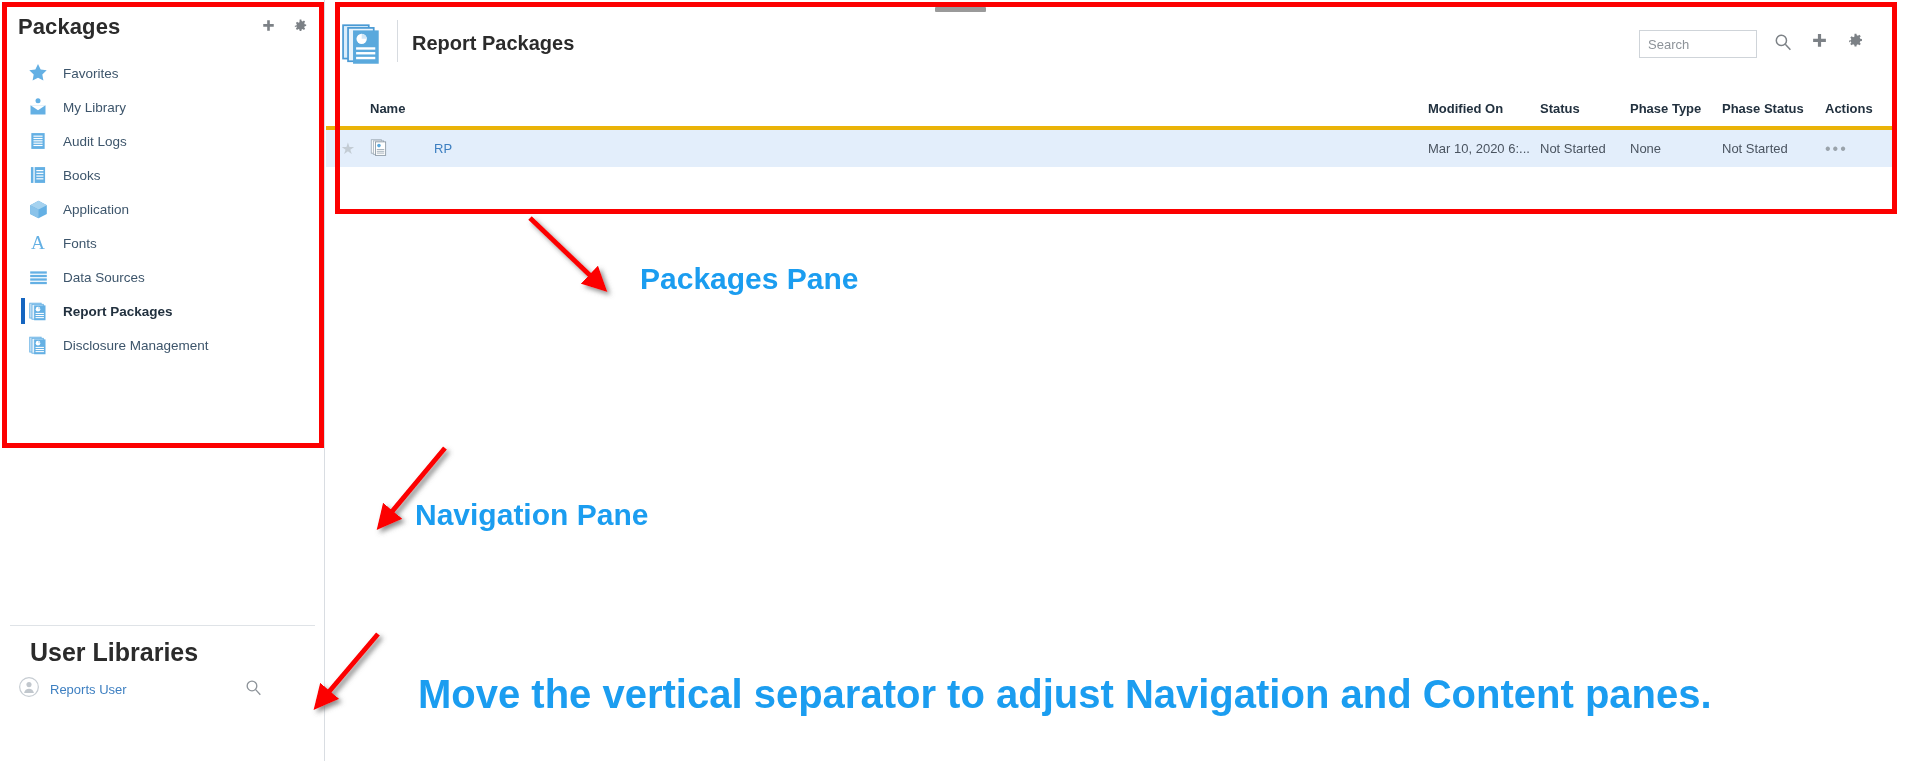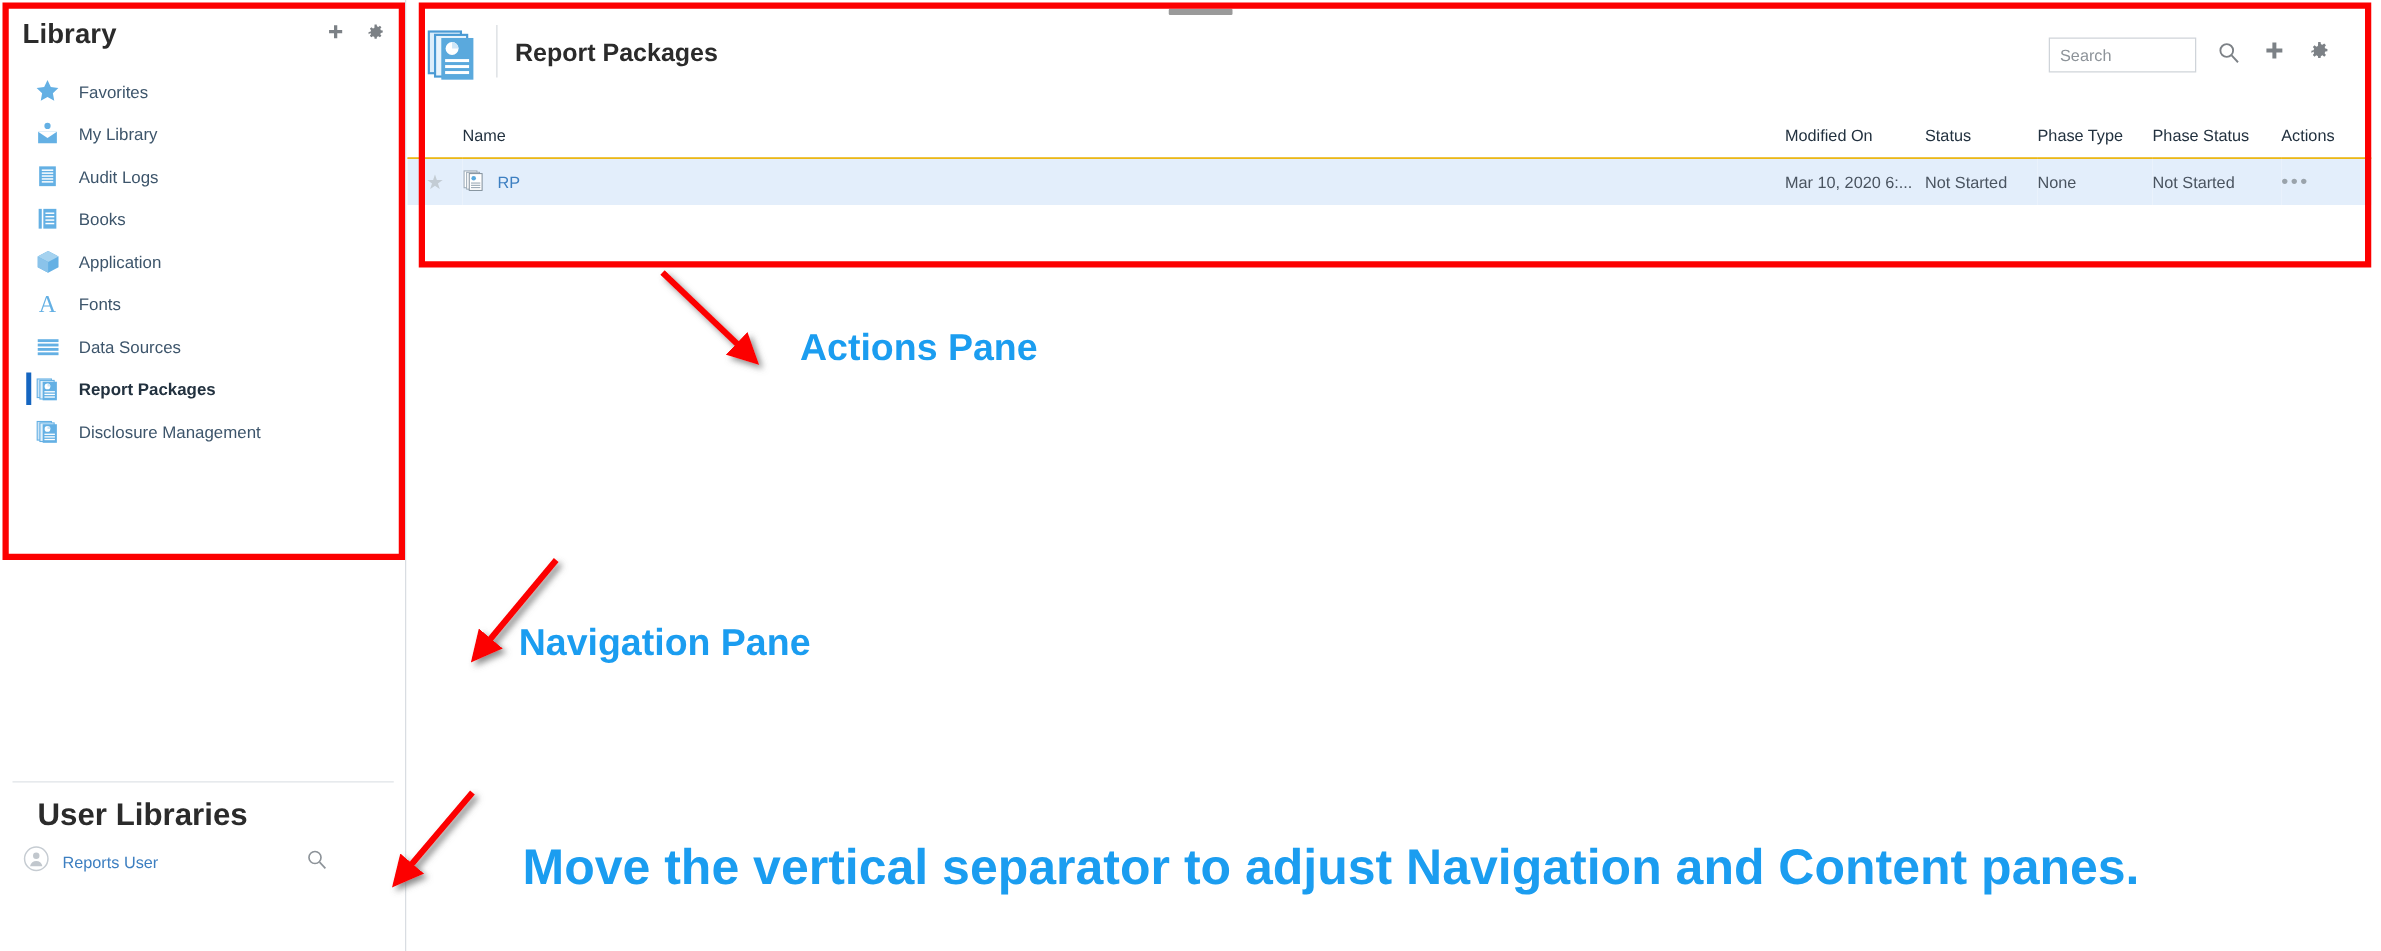--- a/index.html
+++ b/index.html
@@ -97,42 +97,42 @@
   #cp-search-icon { position: absolute; right: 113px; top: 17px; color: #7c8186; cursor: pointer; }
   #cp-add-icon    { position: absolute; right: 77px;  top: 17px; color: #7c8186; cursor: pointer; }
   #cp-gear-icon   { position: absolute; right: 41px;  top: 17px; color: #7c8186; cursor: pointer; }
 
   
   #pkg-table {
     position: absolute; left: 0; top: 84px; right: 8px;
     border-collapse: collapse; width: calc(100% - 8px); table-layout: fixed;
   }
   #pkg-table th {
-    font-size: 13px; font-weight: normal; color: #22313f;
+    font-size: 13px; font-weight: bold; color: #22313f;
     text-align: left; padding: 6px 0 10px 0;
-    border-bottom: 1px solid #eab308; height: 26px; vertical-align: bottom;
+    border-bottom: 4px solid #eab308; height: 26px; vertical-align: bottom;
   }
   #pkg-table td {
     font-size: 13px; color: #4a5460; padding: 0; height: 37px;
     vertical-align: middle;
   }
   #pkg-table tbody tr.row-selected td { background: #e3eefb; }
   .col-star { width: 44px; }
   .col-name { width: auto; }
   .col-mod  { width: 112px; }
   .col-stat { width: 90px; }
   .col-ptype{ width: 92px; }
   .col-pstat{ width: 103px; }
   .col-act  { width: 72px; }
   th.col-star { padding-left: 0; }
   th.col-name { padding-left: 60px; }
   td.cell-name { padding-left: 60px; }
   .star-glyph { display:block; text-align:center; color:#c3ccd4; font-size:16px; cursor:pointer; }
   .name-link { color: #3d7fc1; cursor: pointer; }
-  .name-wrap { display: flex; align-items: center; }
+  .name-wrap { display: flex; align-items: center; gap: 36px; }
   .name-wrap .doc-ico { margin-right: 9px; flex: none; }
   .actions-dots { display:block; text-align:left; color:#9aa3ab; font-size:16px;
                   letter-spacing: 2px; cursor: pointer; }
 
   
   #anno { position: absolute; left:0; top:0; width:1905px; height:761px; pointer-events:none; }
   .anno-box { position: absolute; border: 5px solid #fc0000; box-sizing: border-box; }
   #box-nav { left: 2px; top: 2px; width: 322px; height: 446px; }
   #box-content { left: 335px; top: 2px; width: 1562px; height: 212px; }
   .anno-label {
@@ -144,21 +144,21 @@
   #lbl-move    { left: 418px; top: 672px; font-size: 40px; }
 </style>
 </head>
 <body>
 
 <div id="root">
 
   <div id="nav-pane">
 
     <div id="nav-header">
-      <div id="nav-title">Library</div>
+      <div id="nav-title">Packages</div>
       <span class="hdr-icon" id="nav-add-icon">
         <svg width="15" height="15" viewBox="0 0 16 16">
             <path d="M6.6 1.2h2.8v4.2h4.2v2.8H9.4v4.2H6.6V8.2H2.4V5.4h4.2z" fill="#7c8186"></path>
           </svg>
       </span>
       <span class="hdr-icon" id="nav-gear-icon">
         <svg width="15" height="15" viewBox="0 0 16 16">
           <path fill="#7c8186" d="M8 5.1A2.9 2.9 0 1 0 8 10.9 2.9 2.9 0 1 0 8 5.1zm0 1.5A1.4 1.4 0 1 1 8 9.4 1.4 1.4 0 1 1 8 6.6z"></path>
           <path fill="#7c8186" d="M7.1 .6h1.8l.25 1.6 1.2 .5 1.3-1 1.3 1.3-1 1.3 .5 1.2 1.6 .25v1.8l-1.6 .25-.5 1.2 1 1.3-1.3 1.3-1.3-1-1.2 .5-.25 1.6H7.1l-.25-1.6-1.2-.5-1.3 1-1.3-1.3 1-1.3-.5-1.2L2 8.9V7.1l1.6-.25 .5-1.2-1-1.3 1.3-1.3 1.3 1 1.2-.5z"></path>
         </svg>
@@ -425,18 +425,18 @@
           <feDropShadow dx="3" dy="3" stdDeviation="2.5" flood-color="#666" flood-opacity="0.75"></feDropShadow>
         </filter>
       </defs>
       <g filter="url(#shd)">
         <line x1="530" y1="218" x2="598" y2="283" stroke="#fc0000" stroke-width="5" marker-end="url(#ah)"></line>
         <line x1="445" y1="448" x2="385" y2="520" stroke="#fc0000" stroke-width="5" marker-end="url(#ah)"></line>
         <line x1="378" y1="634" x2="322" y2="700" stroke="#fc0000" stroke-width="5" marker-end="url(#ah)"></line>
       </g>
     </svg>
 
-    <div class="anno-label" id="lbl-content">Actions Pane</div>
+    <div class="anno-label" id="lbl-content">Packages Pane</div>
     <div class="anno-label" id="lbl-nav">Navigation Pane</div>
     <div class="anno-label" id="lbl-move">Move the vertical separator to adjust Navigation and Content panes.</div>
   </div>
 
 </div>
 
 </body></html>

